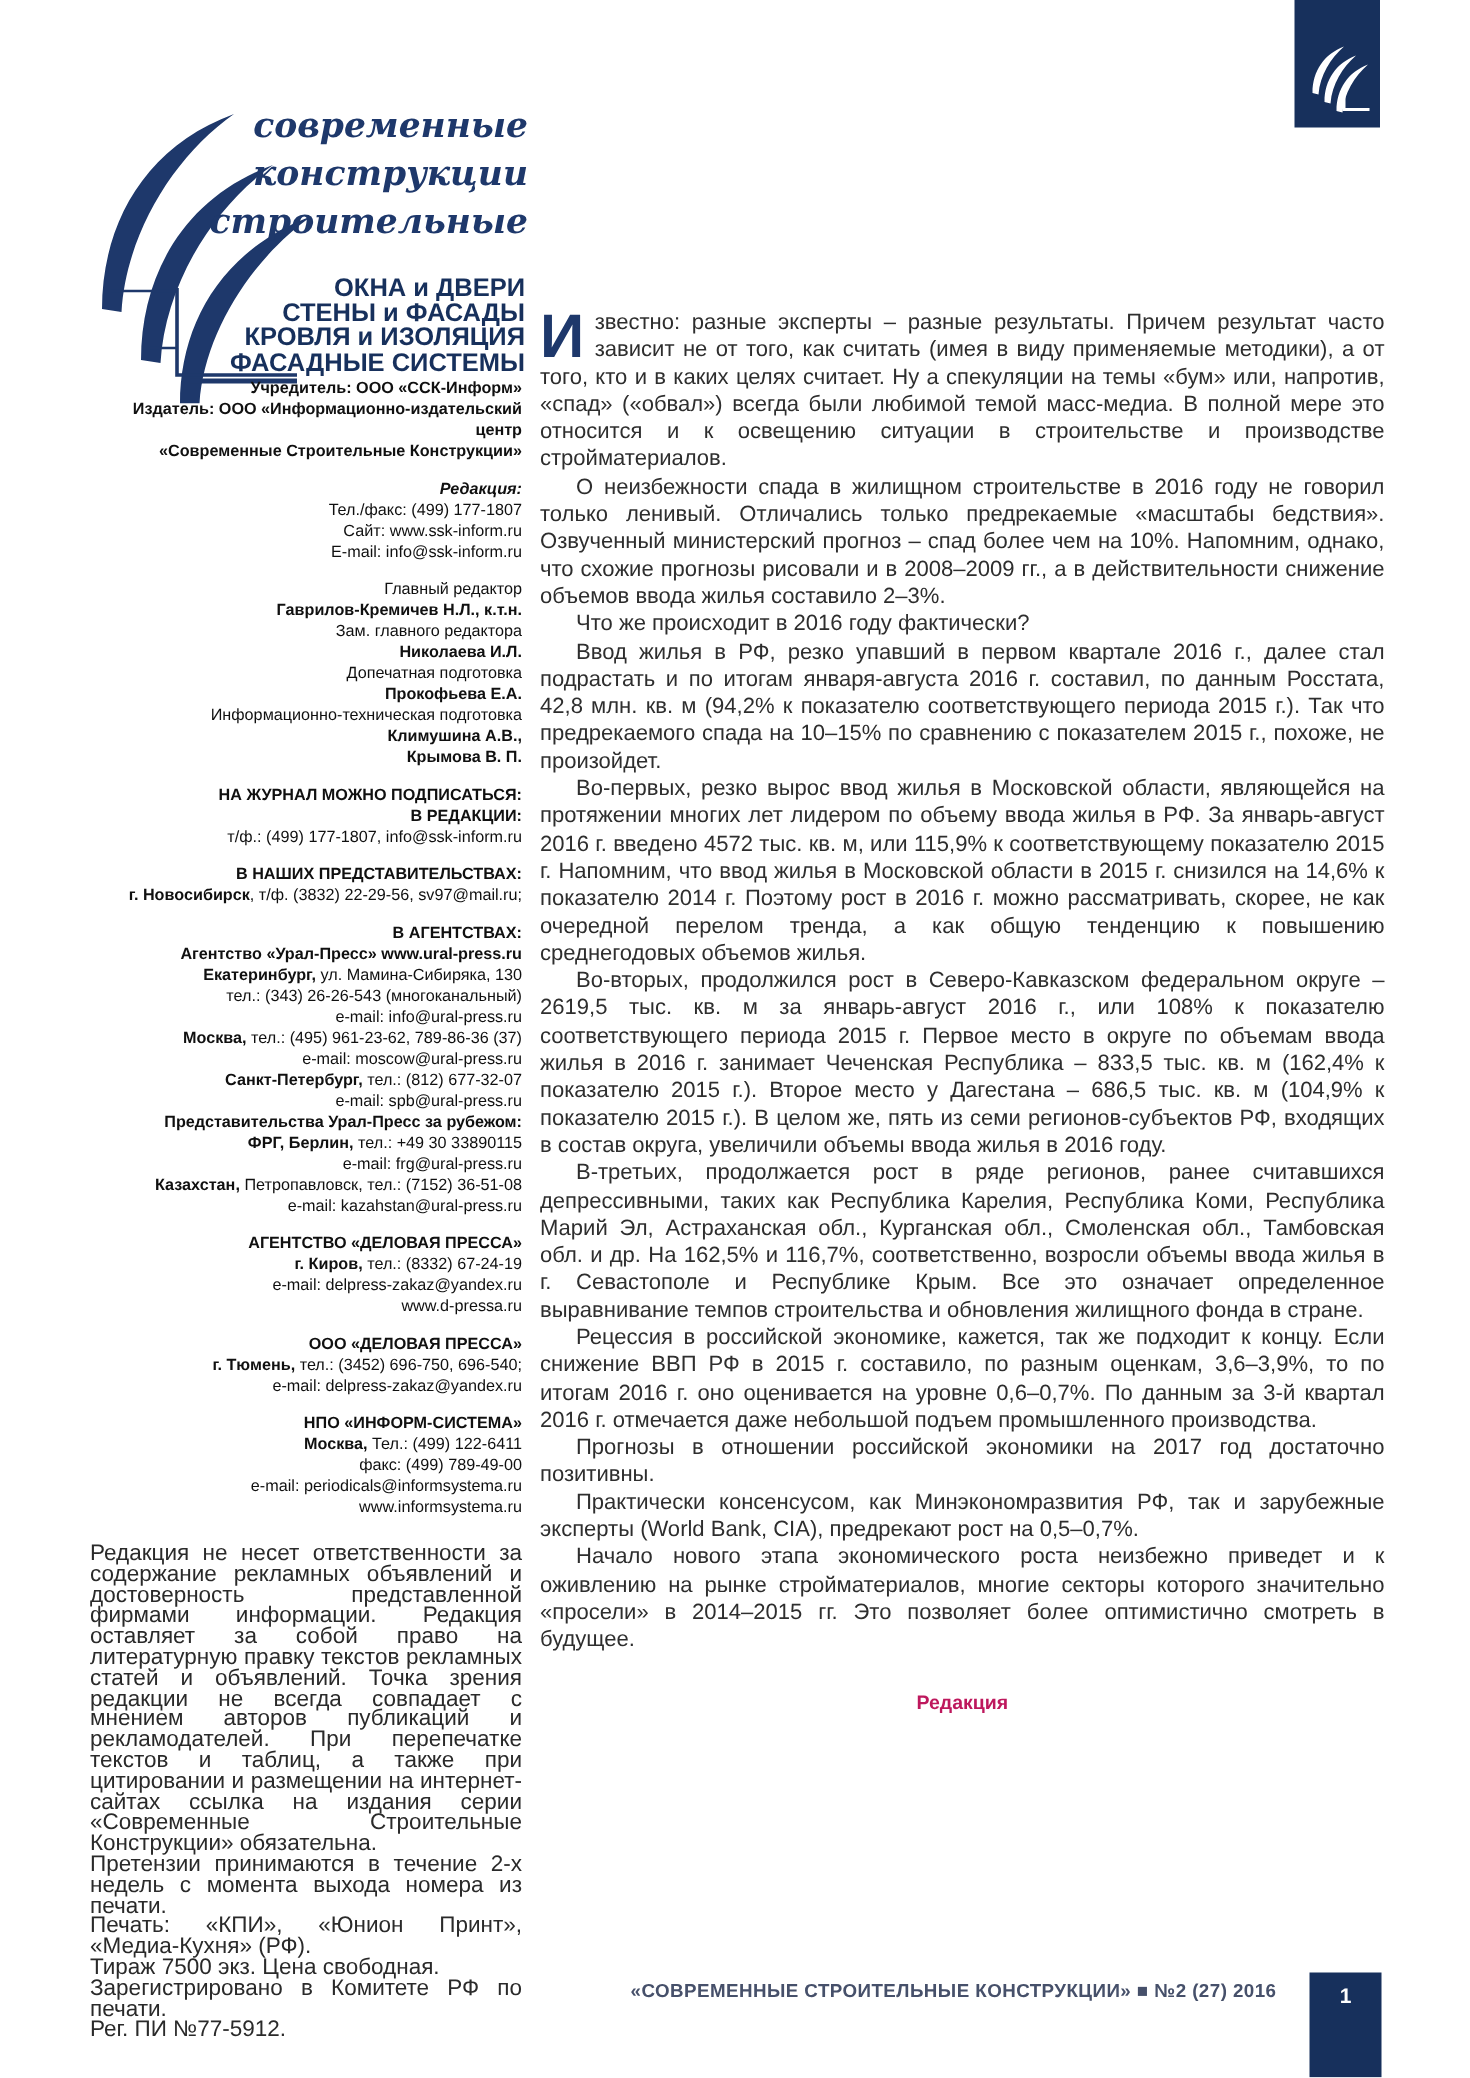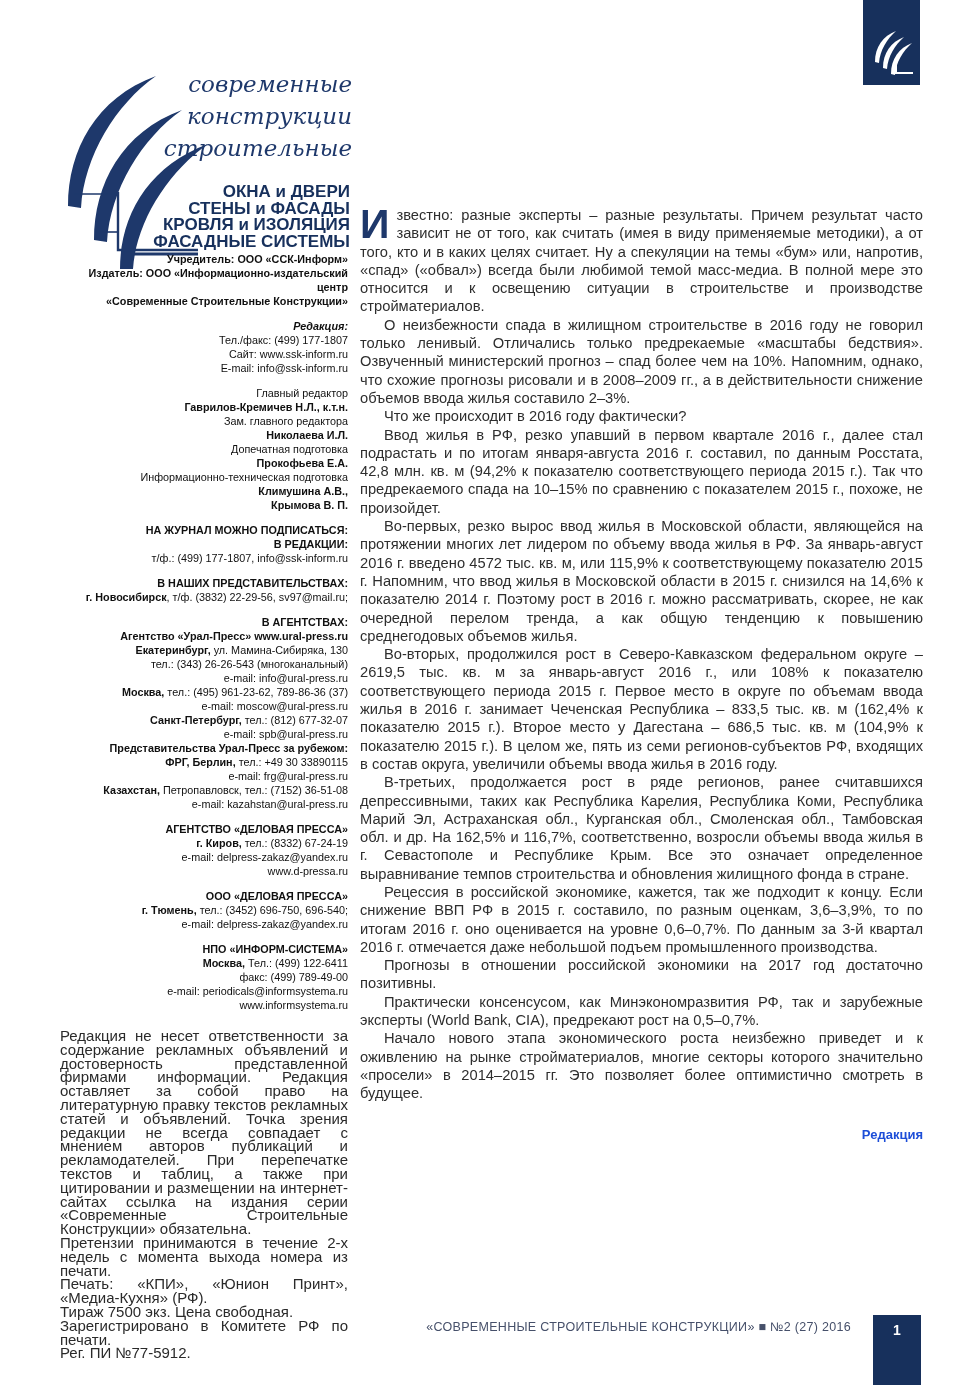--- a/index.html
+++ b/index.html
@@ -6,21 +6,21 @@
   .page{position:relative;width:980px;height:1385px;background:#ffffff;overflow:hidden;
         font-family:"Liberation Sans",sans-serif;color:#222;}
 
   
   .mini-logo{position:absolute;left:863px;top:0;width:57px;height:85px;background:#17305c;}
 
   
   .logo{position:absolute;left:60px;top:58px;width:292px;height:198px;}
   .logo-swoosh{position:absolute;left:0;top:6px;}
   .logo-script{position:absolute;top:10px;right:0;text-align:right;
-               font-family:"DejaVu Serif",serif;font-style:italic;font-weight:normal;
+               font-family:"DejaVu Serif",serif;font-style:italic;font-weight:bold;
                color:#1e386b;font-size:23px;line-height:32px;white-space:nowrap;margin-left:45px;}
   .logo-topics{position:absolute;top:126px;right:2px;text-align:right;color:#17305c;
                font-weight:bold;font-size:17px;line-height:16.5px;white-space:nowrap;}
 
   
   .masthead{position:absolute;left:60px;top:252px;width:288px;font-size:10.8px;
             line-height:14px;color:#101010;}
   .mh-block{margin:0 0 11px 0;text-align:right;}
   .mh-line{white-space:normal;}
   .mh-line .b{font-weight:bold;}
@@ -32,25 +32,25 @@
   
   .article{position:absolute;left:360px;top:170px;width:563px;}
   .article-title .t-line{font-size:24px;line-height:29px;font-weight:bold;color:#1e386b;
                          letter-spacing:.2px;white-space:nowrap;}
   .article-body{margin-top:36px;font-size:14.7px;line-height:18.3px;text-align:justify;
                 color:#2e2e2e;}
   .article-body p{margin:0;}
   .article-body p.ind-p{text-indent:24px;}
   .dropcap{float:left;font-size:41px;line-height:33px;font-weight:bold;color:#1e386b;
            margin:2px 7px 0 0;}
-  .signature{margin-top:24px;text-align:right;font-weight:bold;color:#1d4ed8;font-size:13px;}
+  .signature{margin-top:24px;text-align:center;font-weight:bold;color:#be185d;font-size:13px;}
 
   
   .footer-line{position:absolute;top:1320px;right:129px;font-size:12.5px;color:#46506a;
-               letter-spacing:.3px;white-space:nowrap;}
+               letter-spacing:.3px;white-space:nowrap;font-weight:bold;}
   .page-box{position:absolute;left:873px;top:1315px;width:48px;height:70px;background:#17305c;
             color:#fff;text-align:center;font-weight:bold;font-size:14px;box-sizing:border-box;
             padding-top:7px;}
 </style>
 </head>
 <body>
 
 <div class="page">
 
   <div class="mini-logo">

